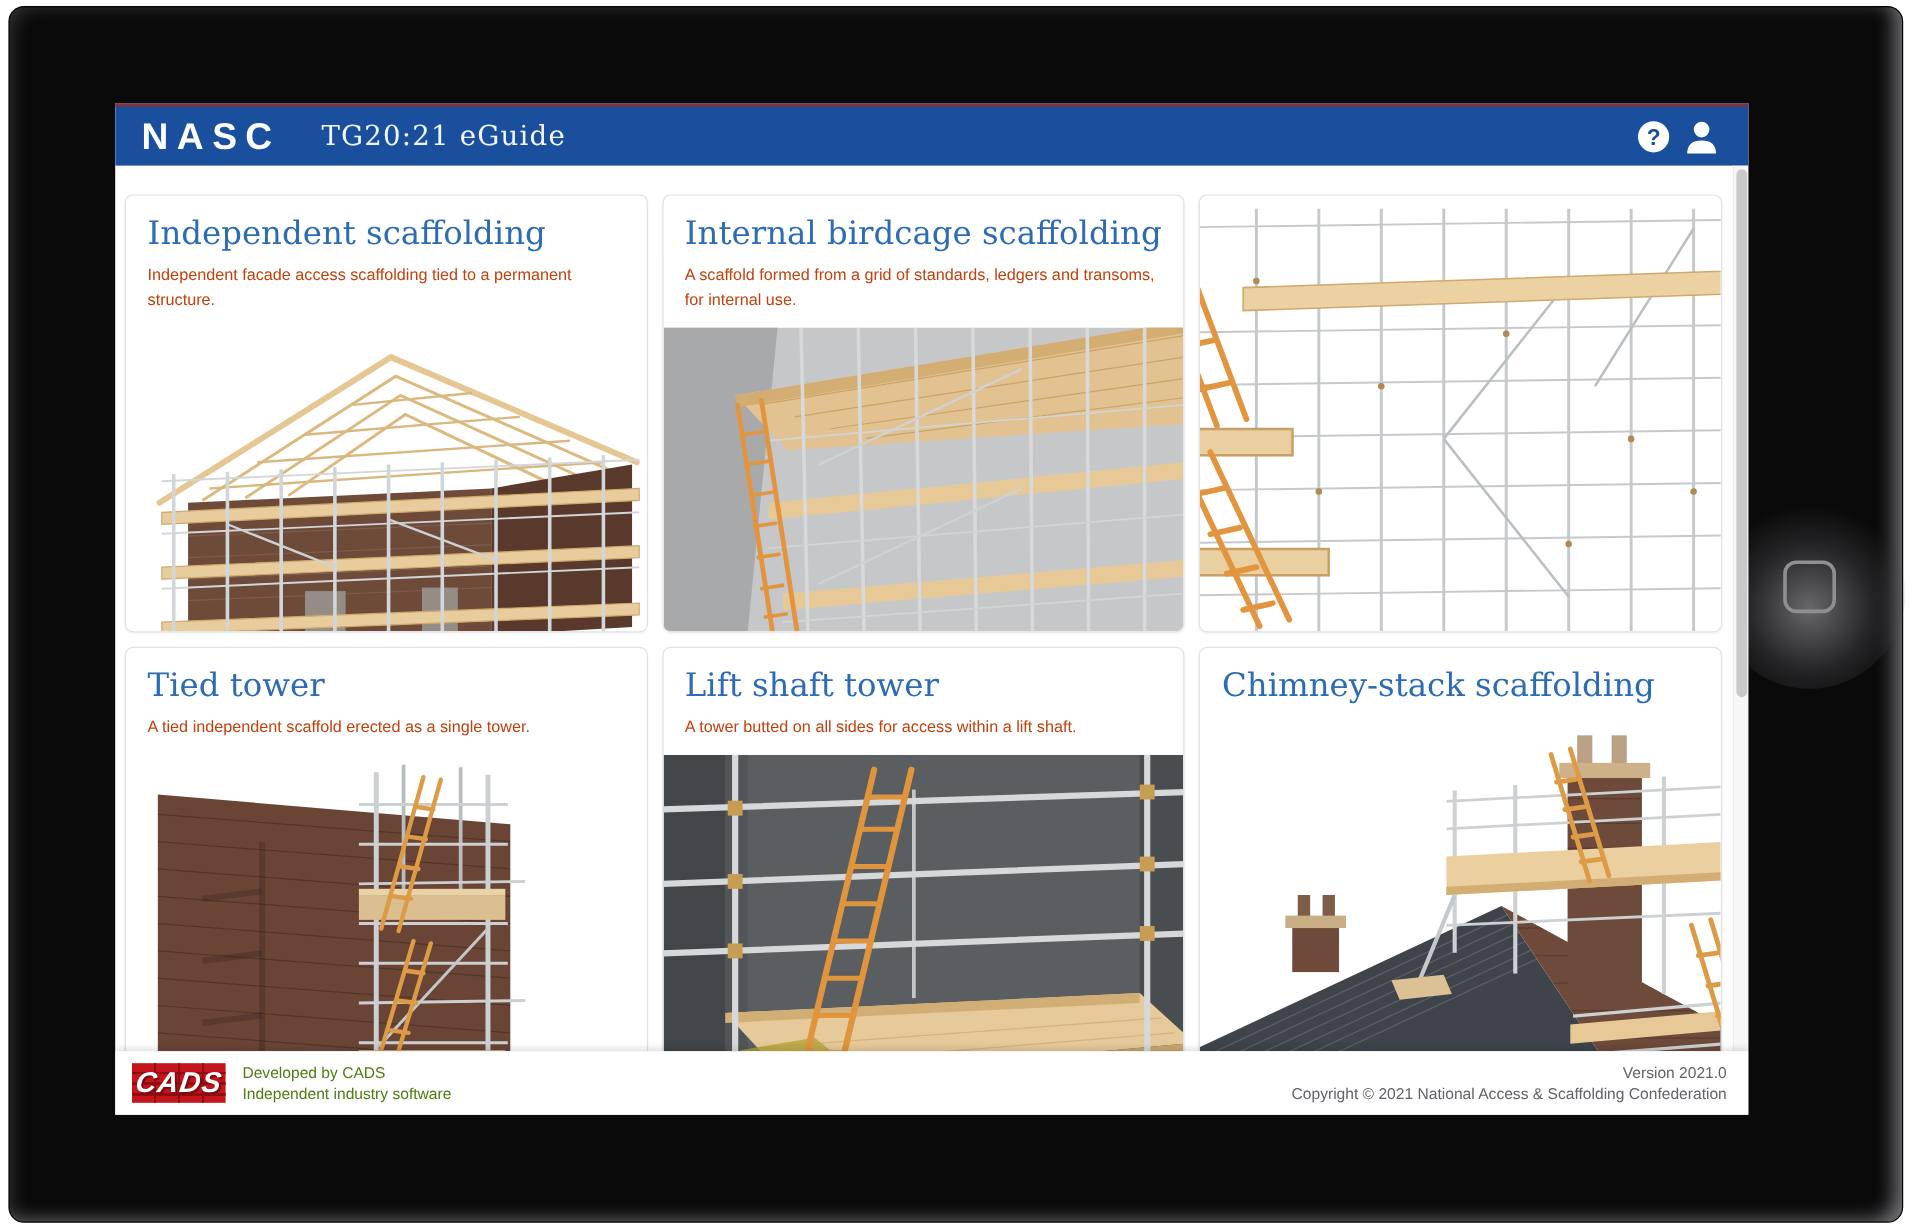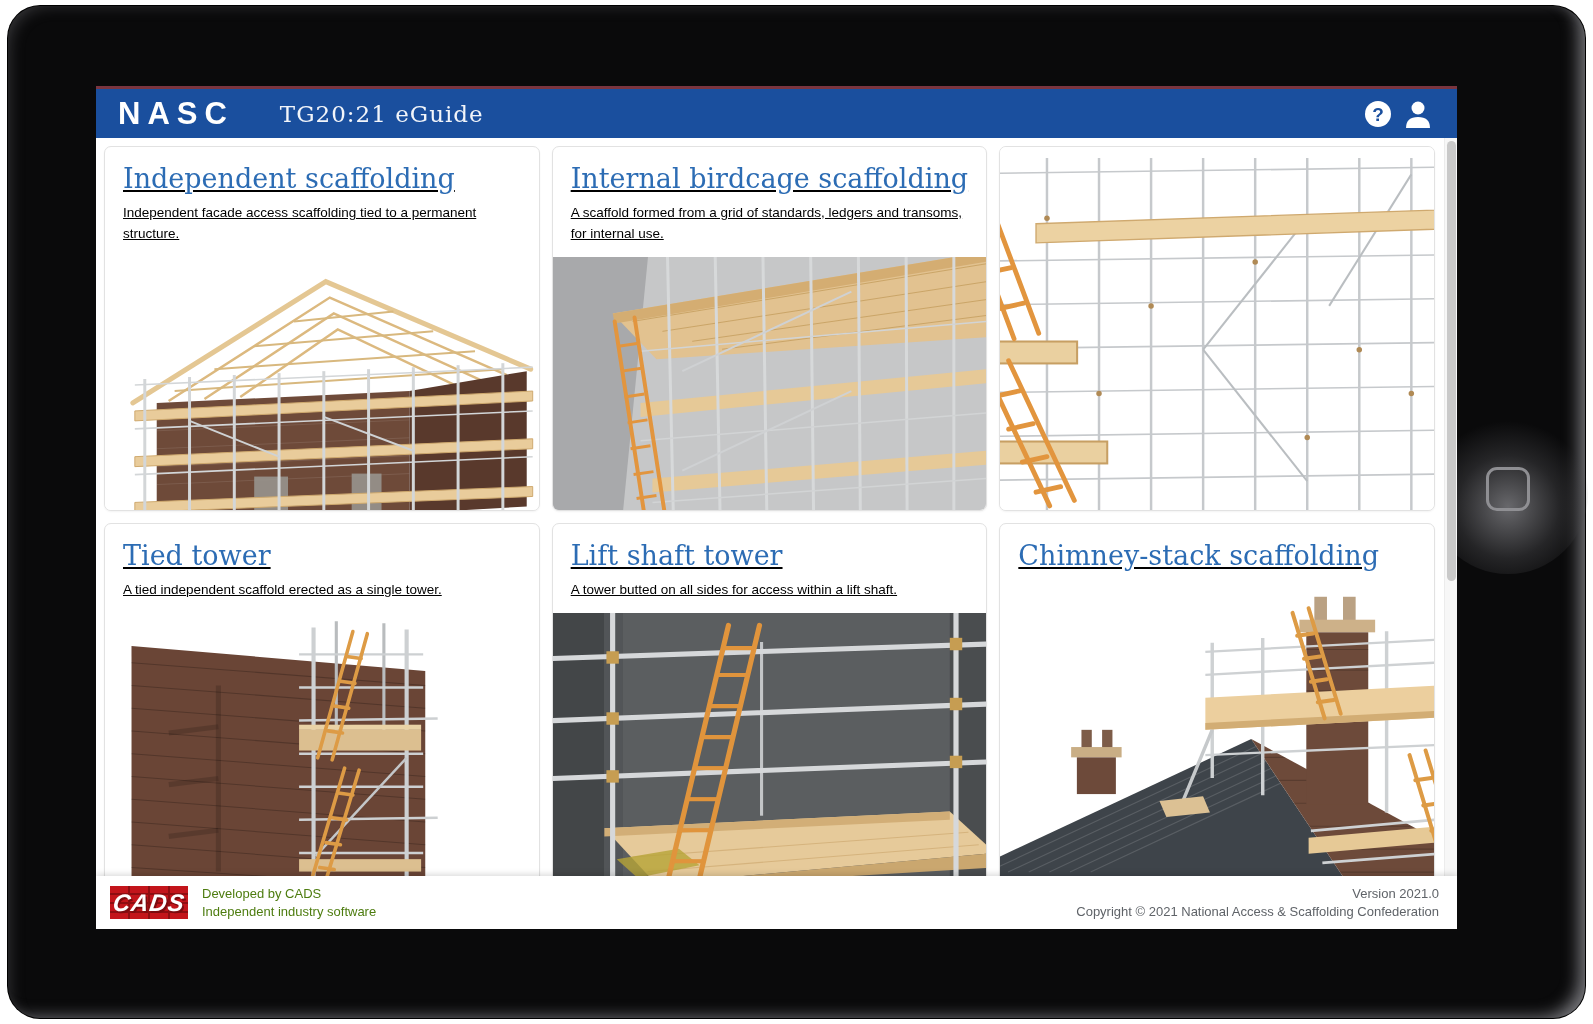--- a/index.html
+++ b/index.html
@@ -1,56 +1,56 @@
 <!DOCTYPE html>
 <html><head>
 <meta charset="utf-8">
 <style>
   * { margin:0; padding:0; box-sizing:border-box; }
   html,body { width:1593px; height:1024px; background:#ffffff; overflow:hidden;
               font-family:"Liberation Sans", sans-serif; }
 
   
   .device { position:absolute; left:8px; top:6px; width:1577px; height:1012px;
-            background:#0a0a0b; border-radius:32px;
+            background:#0a0a0b; border-radius:12px;
             box-shadow: inset -14px -8px 16px -8px rgba(190,190,196,.6),
                         inset 10px 8px 16px -10px rgba(150,150,156,.35),
                         0 0 0 1px #000; }
   .home-glow { position:absolute; left:1420px; top:408px; width:160px; height:160px;
                border-radius:50%; pointer-events:none;
                background:radial-gradient(circle at 50% 58%, rgba(120,120,124,.85) 0%, rgba(70,70,73,.45) 42%, rgba(0,0,0,0) 70%); }
   .home-btn { position:absolute; left:1478px; top:461px; width:44px; height:44px;
               border:3px solid #8f8f93; border-radius:11px; background:transparent; }
 
   
   .screen { position:absolute; left:88px; top:80px; width:1361px; height:843px;
             background:#ffffff; display:flex; flex-direction:column; overflow:hidden; }
 
   
   .app-header { height:52px; background:#1a4f9e; border-top:3px solid #7a3540;
                 display:flex; align-items:center; padding:0 22px; flex:0 0 auto; }
   .brand { color:#ffffff; font-weight:800; font-size:31px; letter-spacing:7px;
            font-family:"Liberation Sans", sans-serif; }
-  .app-title { color:#f2f5fa; font-size:23px; margin-left:46px; letter-spacing:1px;
+  .app-title { color:#f2f5fa; font-size:23px; margin-left:34px; letter-spacing:1px;
                font-family:"DejaVu Serif", serif; }
   .header-spacer { flex:1; }
   .icon-btn { width:34px; height:34px; border:none; background:transparent; cursor:pointer;
               display:flex; align-items:center; justify-content:center; margin-left:6px; }
 
   
   .main { flex:1 1 auto; position:relative; overflow:hidden;
-          padding:8px 22px 0 8px;text-decoration:underline; }
+          padding:24px 22px 0 8px; }
   .grid { display:grid; grid-template-columns:repeat(3,1fr); grid-auto-rows:365px; gap:12px; }
   .card { background:#fff; border:1px solid #e2e2e2; border-radius:7px;
           box-shadow:0 1px 2px rgba(0,0,0,.05); display:flex; flex-direction:column;
           overflow:hidden; cursor:pointer; }
   .card-head { padding:16px 18px 12px; }
   .card-title { color:#2c6cb4; font-size:27px; font-weight:500;
                 font-family:"DejaVu Serif", serif; }
-  .card-desc { color:#000000; font-size:13.5px; line-height:1.55; margin-top:9px; }
+  .card-desc { color:#c2410c; font-size:13.5px; line-height:1.55; margin-top:9px; }
   .card-img { flex:1 1 auto; overflow:hidden; }
   .card-img svg { display:block; width:100%; height:100%; }
 
   
   .scrollbar { position:absolute; right:0; top:0; bottom:0; width:13px;
                background:#f7f7f7; border-left:1px solid #ececec; }
   .scroll-thumb { position:absolute; left:2px; top:3px; width:9px; height:440px;
                   background:#c9c9c9; border-radius:5px; }
 
   

